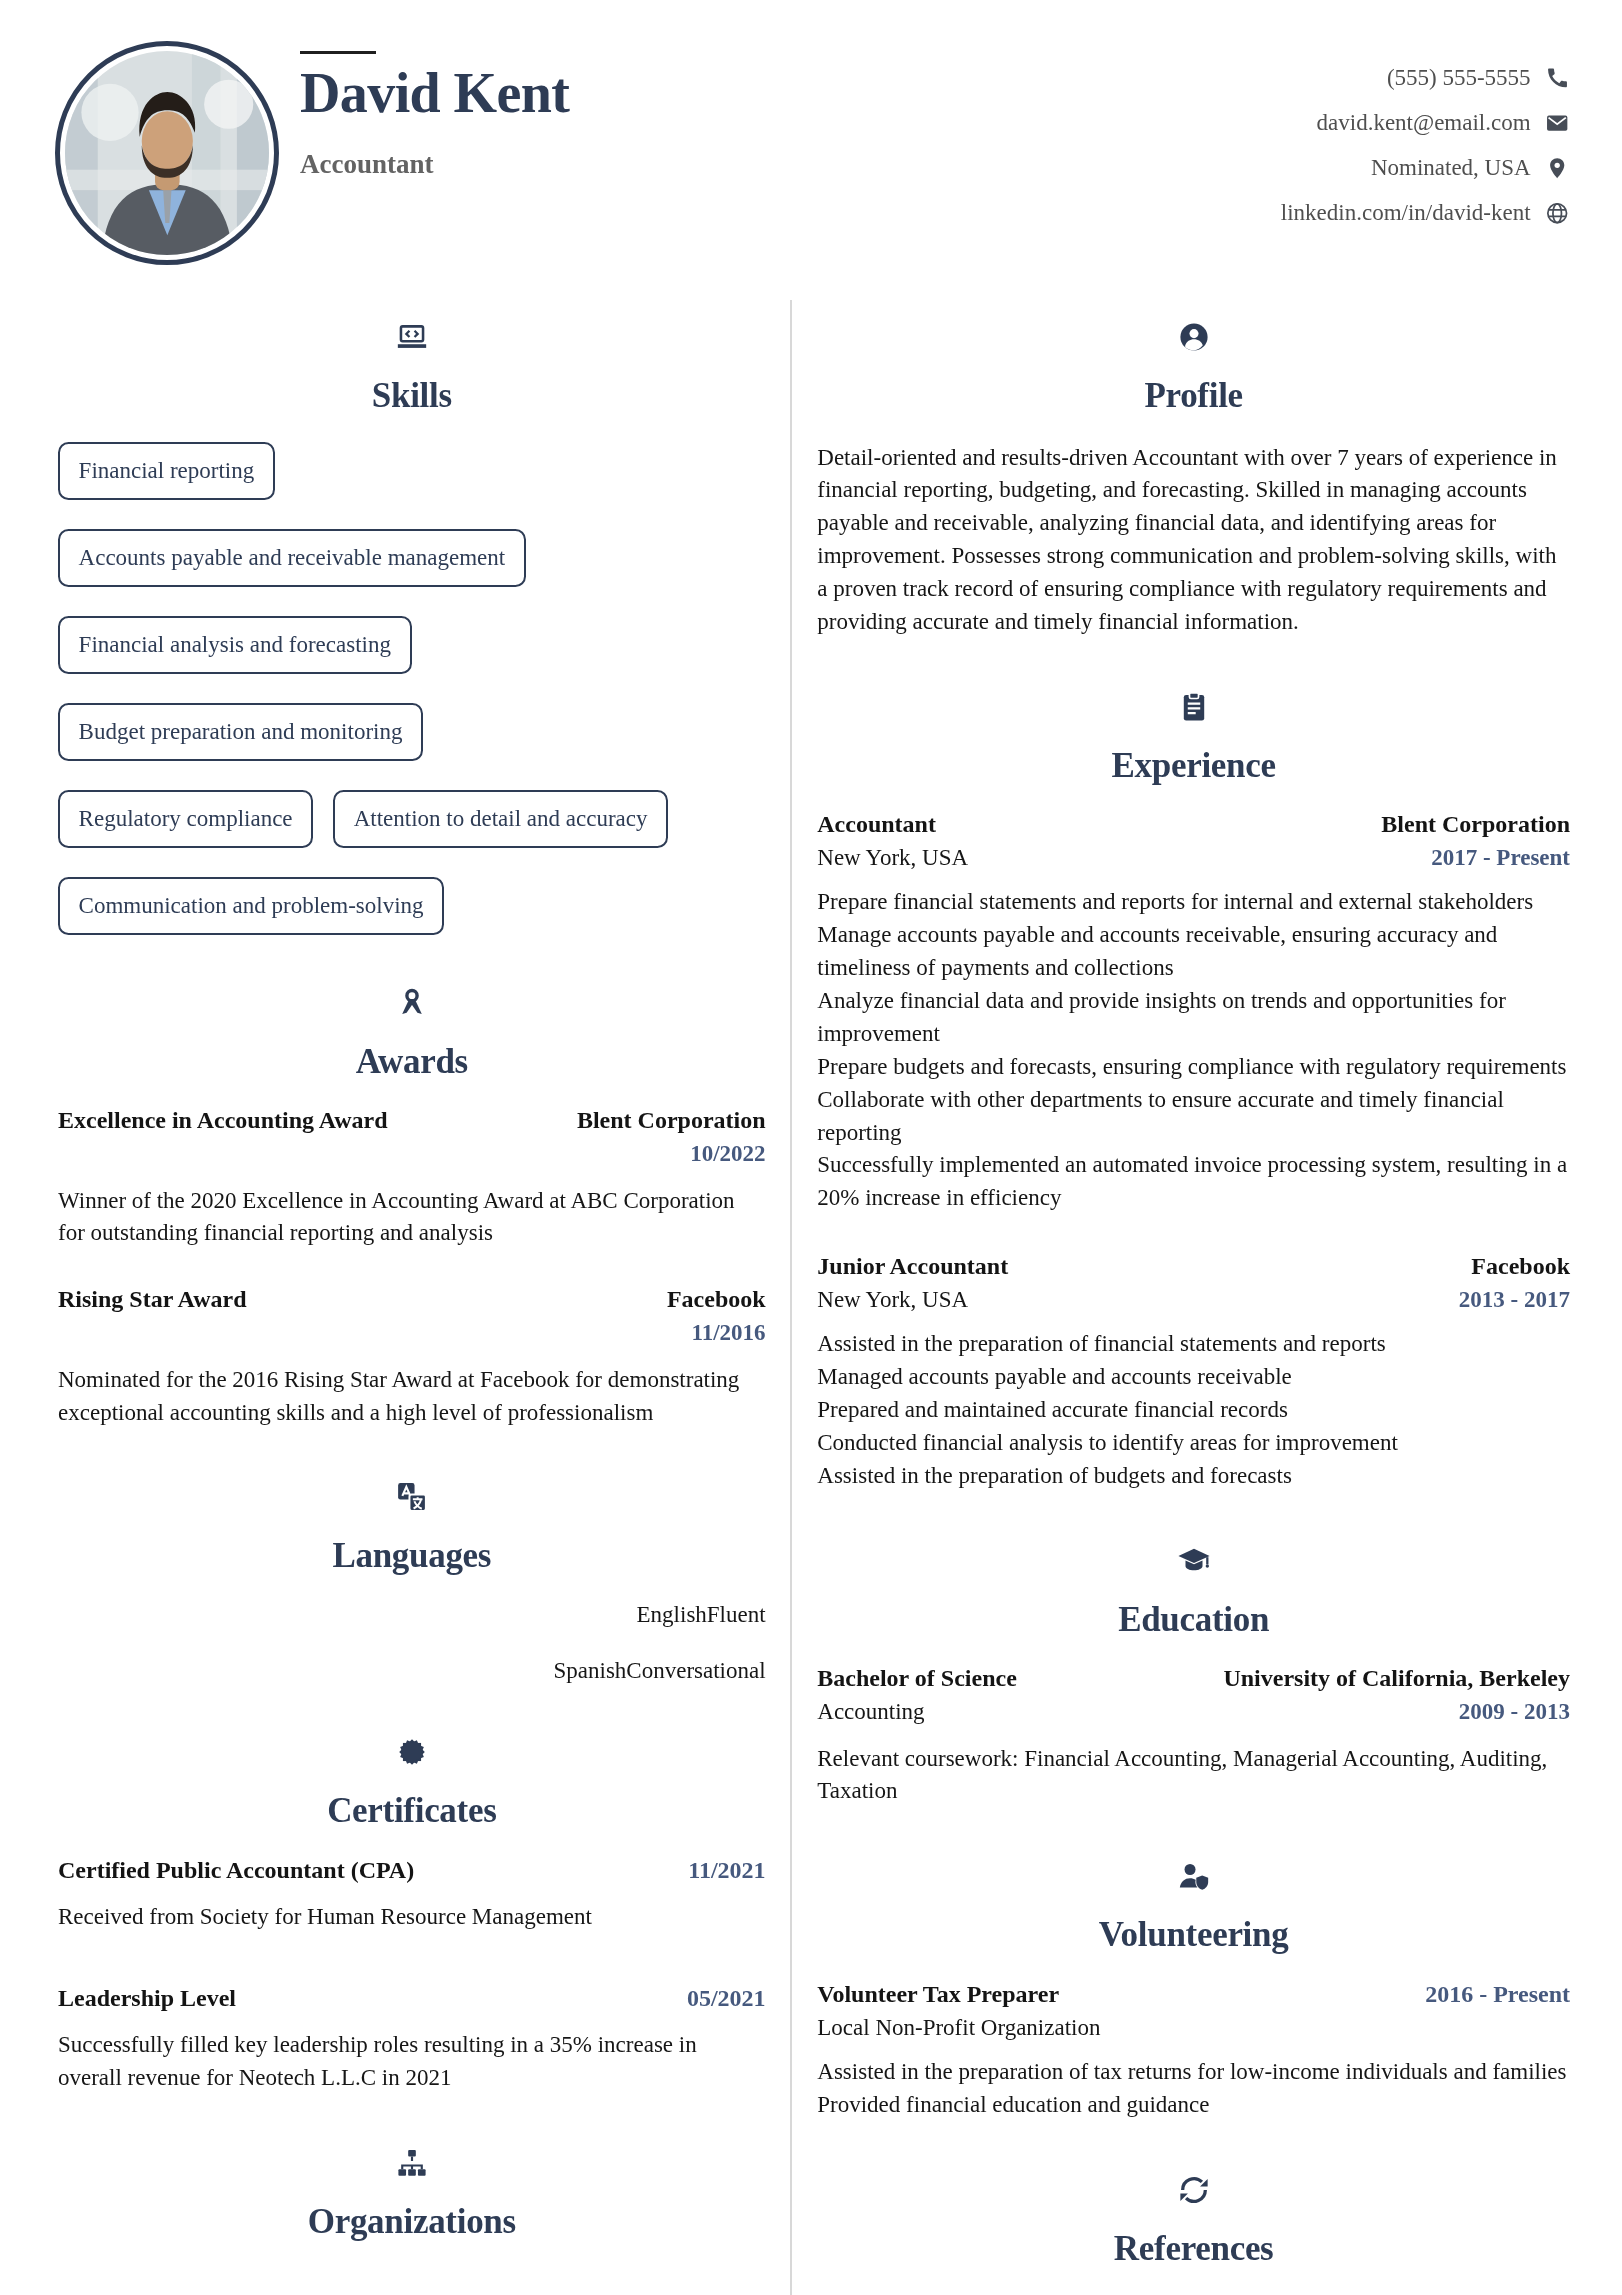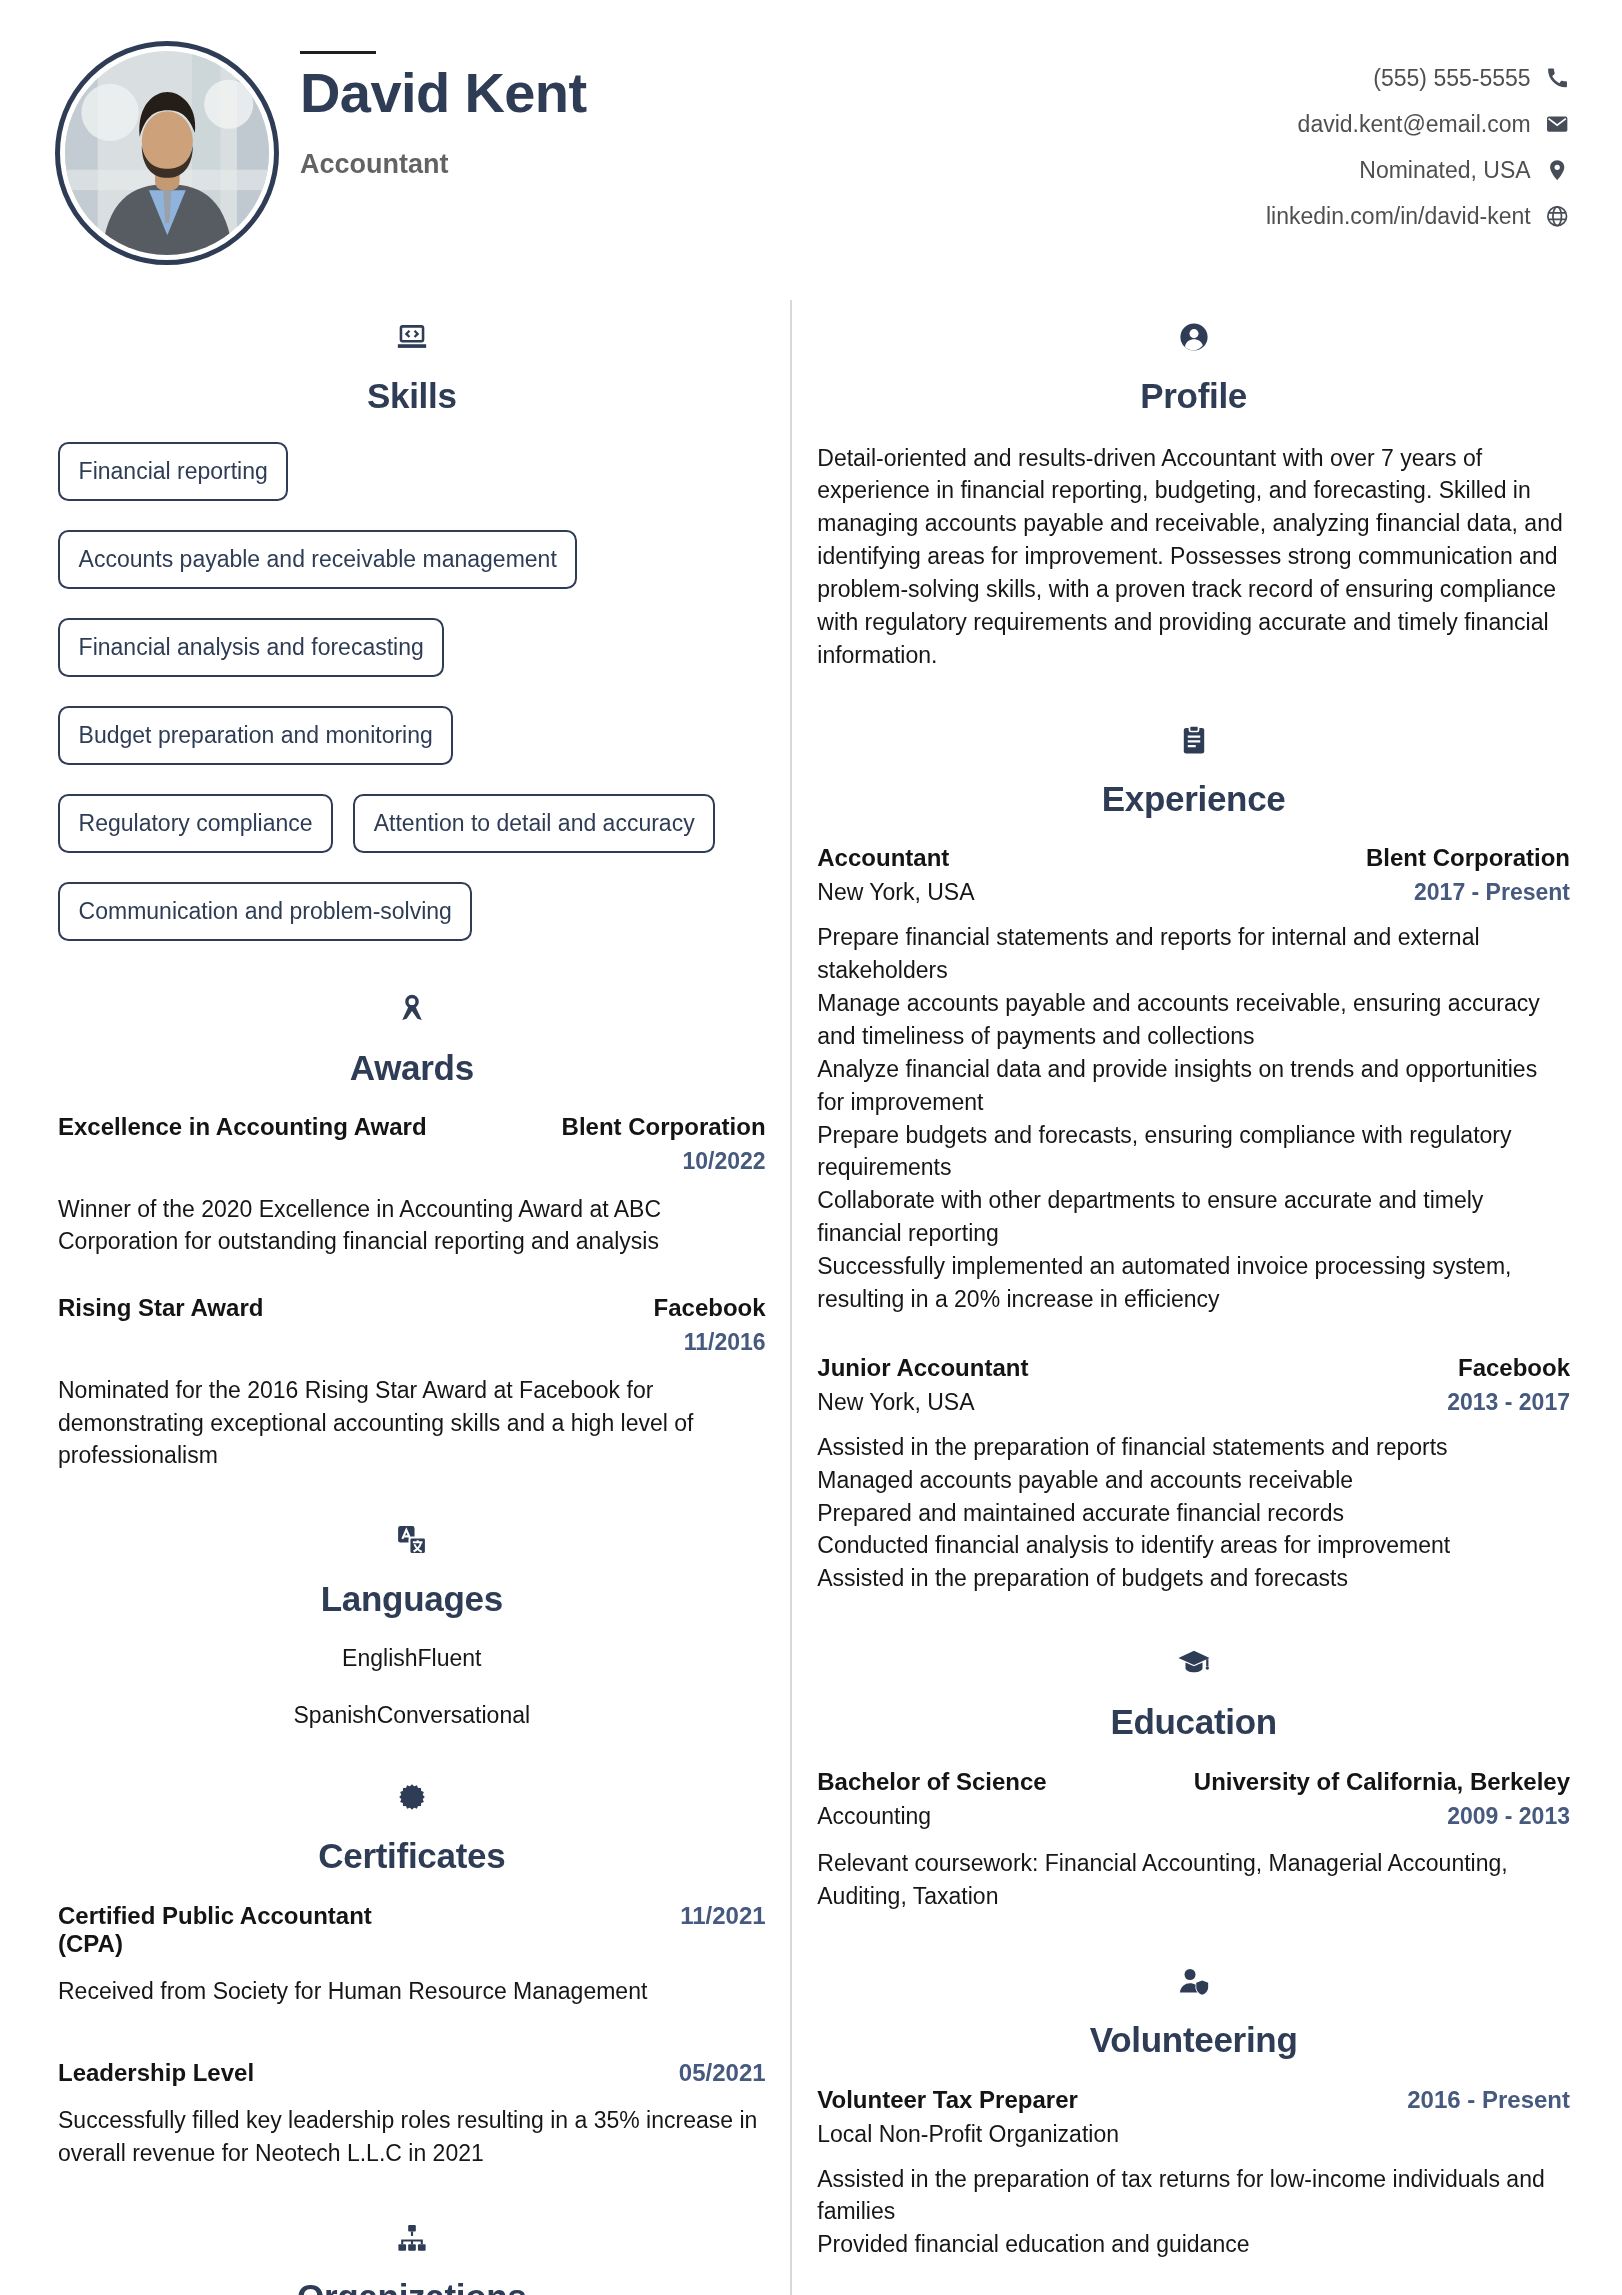--- a/index.html
+++ b/index.html
@@ -1,19 +1,19 @@
 <!DOCTYPE html>
 <html style="font-size:9.3px"><head>
 <meta charset="utf-8">
 <style>
   * { margin:0; padding:0; box-sizing:border-box; }
   html,body { background:#ffffff; }
   .page {
     position:relative; width:1623px; height:2295px; background:#fff;
-    font-family:Liberation Sans, sans-serif; color:#161616; overflow:hidden;
+    font-family:Liberation Serif, serif; color:#161616; overflow:hidden;
   }
   
   .photo-ring {
     position:absolute; left:55px; top:41px; width:224px; height:224px;
     border:5.2px solid #2e3c55; border-radius:50%; padding:4.7px; background:#fff;
   }
   .photo-img { width:100%; height:100%; border-radius:50%; overflow:hidden; display:block; }
   .photo-img svg { display:block; width:100%; height:100%; }
   .name-block { position:absolute; left:300px; top:51px; }
   .name-line { width:76px; height:2.9px; background:#1f1f1f; margin-bottom:10.5px; }
@@ -48,21 +48,21 @@
     padding:14px 18.6px; font-size:23px; font-weight:500; color:#2e3c55; white-space:nowrap;
   }
   
   .entry { margin-bottom:36px; }
   .entry:last-child { margin-bottom:0; }
   .entry-head { display:flex; justify-content:space-between; gap:23px; font-size:24px; font-weight:700; color:#141414; }
   .entry-sub  { display:flex; justify-content:space-between; gap:23px; font-size:23px; color:#161616; margin-top:7px; }
   .date { color:#46597e; font-weight:600; }
   .date-line { text-align:right; font-size:23px; margin-top:7px; }
   .entry-desc { margin-top:17.4px; }
-  .lang-row { display:flex; justify-content:center; font-size:23px; color:#161616; margin-bottom:30px; }
+  .lang-row { display:flex; justify-content:flex-end; font-size:23px; color:#161616; margin-bottom:30px; }
   .cert-title { max-width:372px; }
   
   .job { margin-bottom:38px; }
   .job:last-child { margin-bottom:0; }
   .bullets { margin-top:15px; }
   .bullets p { margin:0; }
   .ref-head { display:flex; justify-content:space-between; font-size:24px;align-items:center; }
   .ref-name { font-weight:600; color:#141414; }
   .ref-role { font-weight:700; color:#141414; }
   .ref-email { text-align:right; font-size:23px; color:#161616; margin-top:10.5px; }

